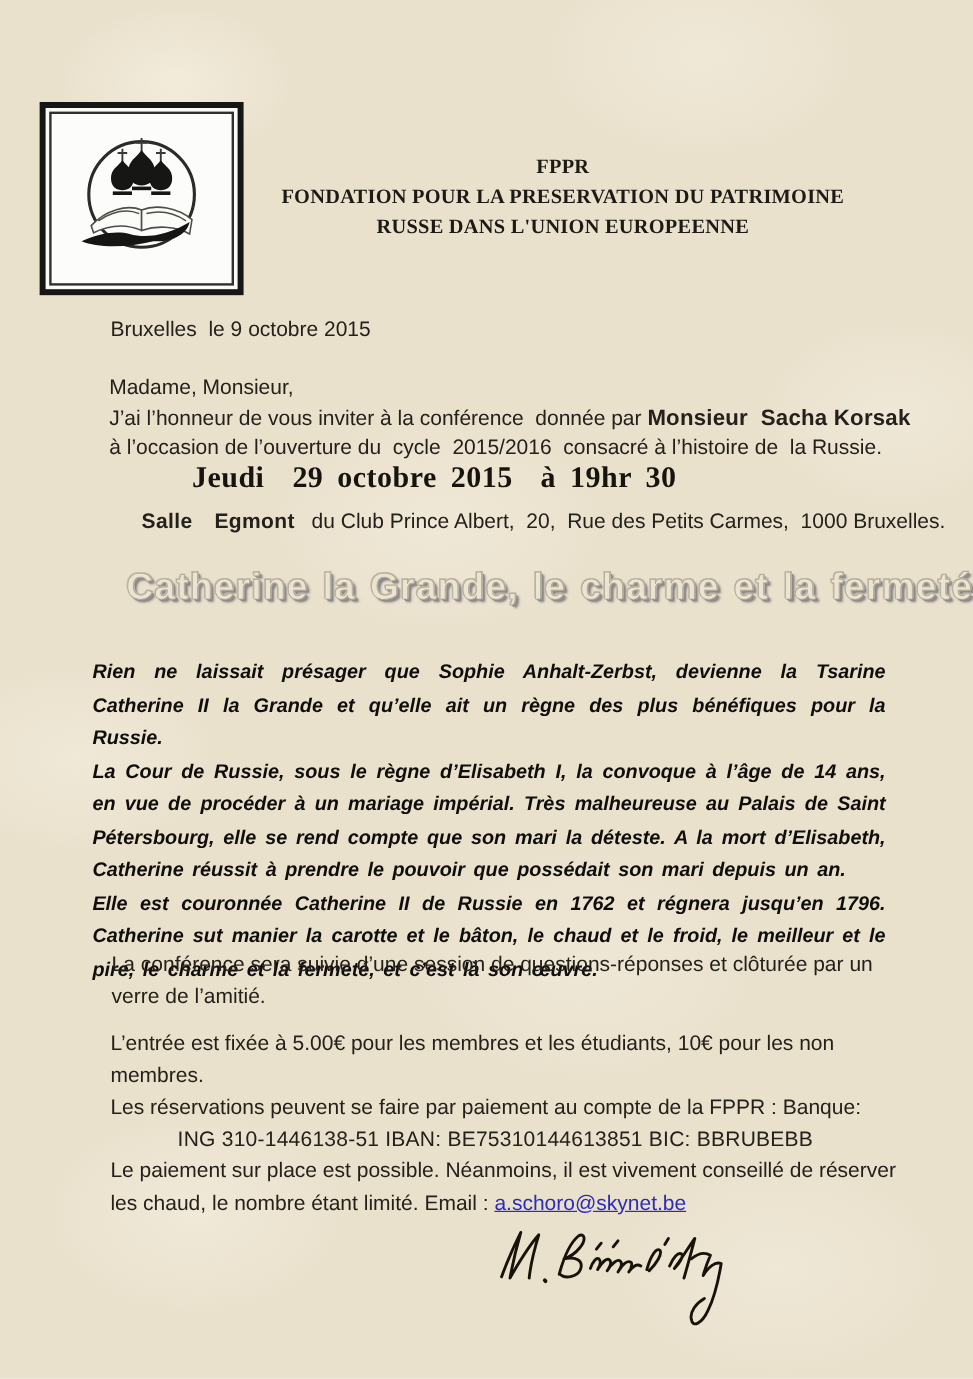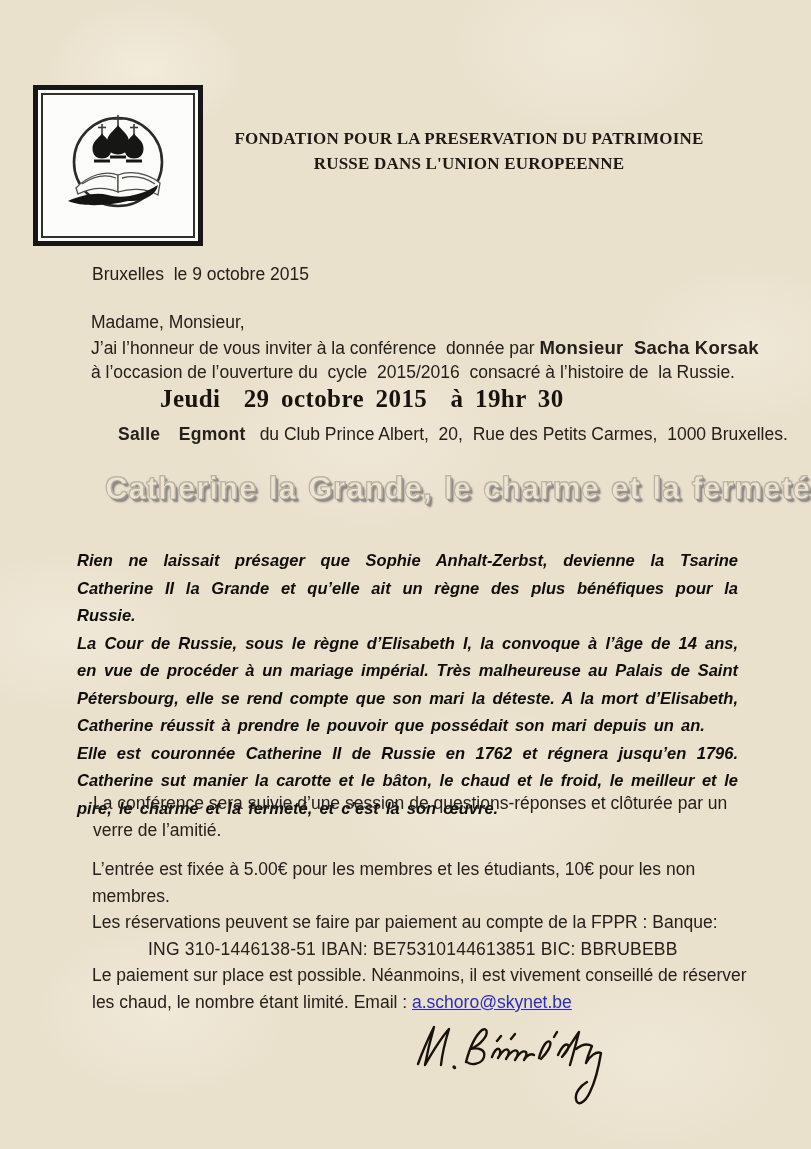--- a/index.html
+++ b/index.html
@@ -110,20 +110,21 @@
           <path d="M34,88 C46,80 58,78 68,82" fill="none"></path>
           <path d="M74,82 C86,79 98,82 107,88" fill="none"></path>
         </g>
 
         <path d="M20,105 C34,99 48,96 60,99 C74,103 92,100 110,89 C108,99 96,106 80,105 C60,110 34,111 20,105 Z" fill="#151513"></path>
       </svg>
     </div>
   </div>
 
   <div class="abs org-header">
+    <div>FPPR</div>
     <div>FONDATION POUR LA PRESERVATION DU PATRIMOINE</div>
     <div>RUSSE DANS  L'UNION EUROPEENNE</div>
   </div>
 
   <div class="abs serif pre dateline">Bruxelles  le 9 octobre 2015</div>
   <div class="abs serif salutation">Madame, Monsieur,</div>
   <div class="abs serif pre invite"><span>J’ai l’honneur de vous inviter à la conférence  donnée par </span><b>Monsieur  Sacha Korsak</b></div>
   <div class="abs serif pre occasion">à l’occasion de l’ouverture du  cycle  2015/2016  consacré à l’histoire de  la Russie.</div>
 
   <div class="abs pre event-datetime">Jeudi  29 octobre 2015  à 19hr 30</div>

